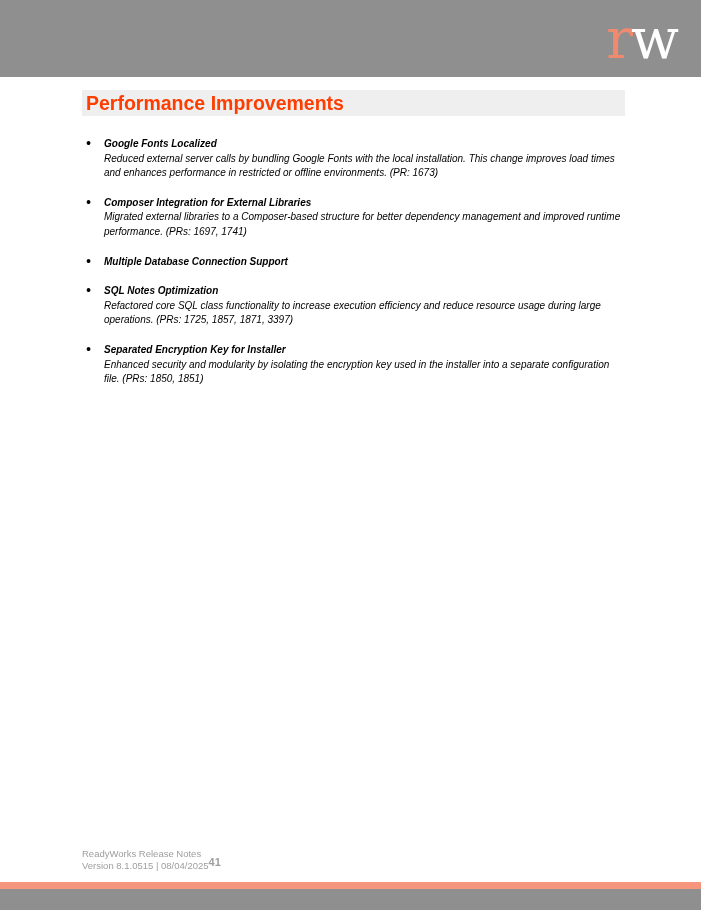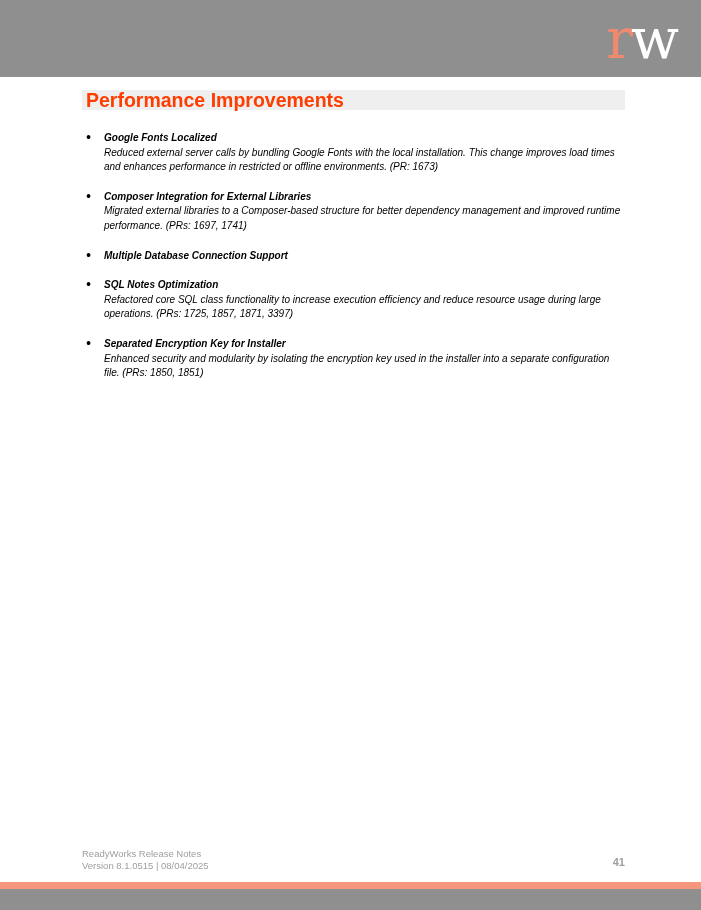--- a/index.html
+++ b/index.html
@@ -39,21 +39,21 @@
   .logo-w { color: #ffffff; }
   
   .content {
     position: absolute;
     left: 82px;
     top: 90px;
     width: 543px;
   }
   .title-bar {
     background: var(--title-bg, #efefef);
-    height: 20px;
+    height: 26px;
     display: flex;
     align-items: center;
   }
   .title {
     margin: 0;
     padding-left: 4px;
     font-size: 19.5px;
     font-weight: bold;
     color: var(--accent-orange, #fe3d00);
   }
@@ -84,21 +84,20 @@
     font-weight: bold;
   }
   .item-body { display: block; }
   
   .footer {
     position: absolute;
     left: 82px;
     top: 848px;
     width: 543px;
     display: flex;
-    justify-content: space-between;
     align-items: flex-start;
   }
   .footer-left {
     font-size: 9.5px;
     line-height: 11.5px;
     color: var(--footer-text-gray, #9e9e9e);
   }
   .footer-page-number {
     font-size: 11px;
     font-weight: bold;

